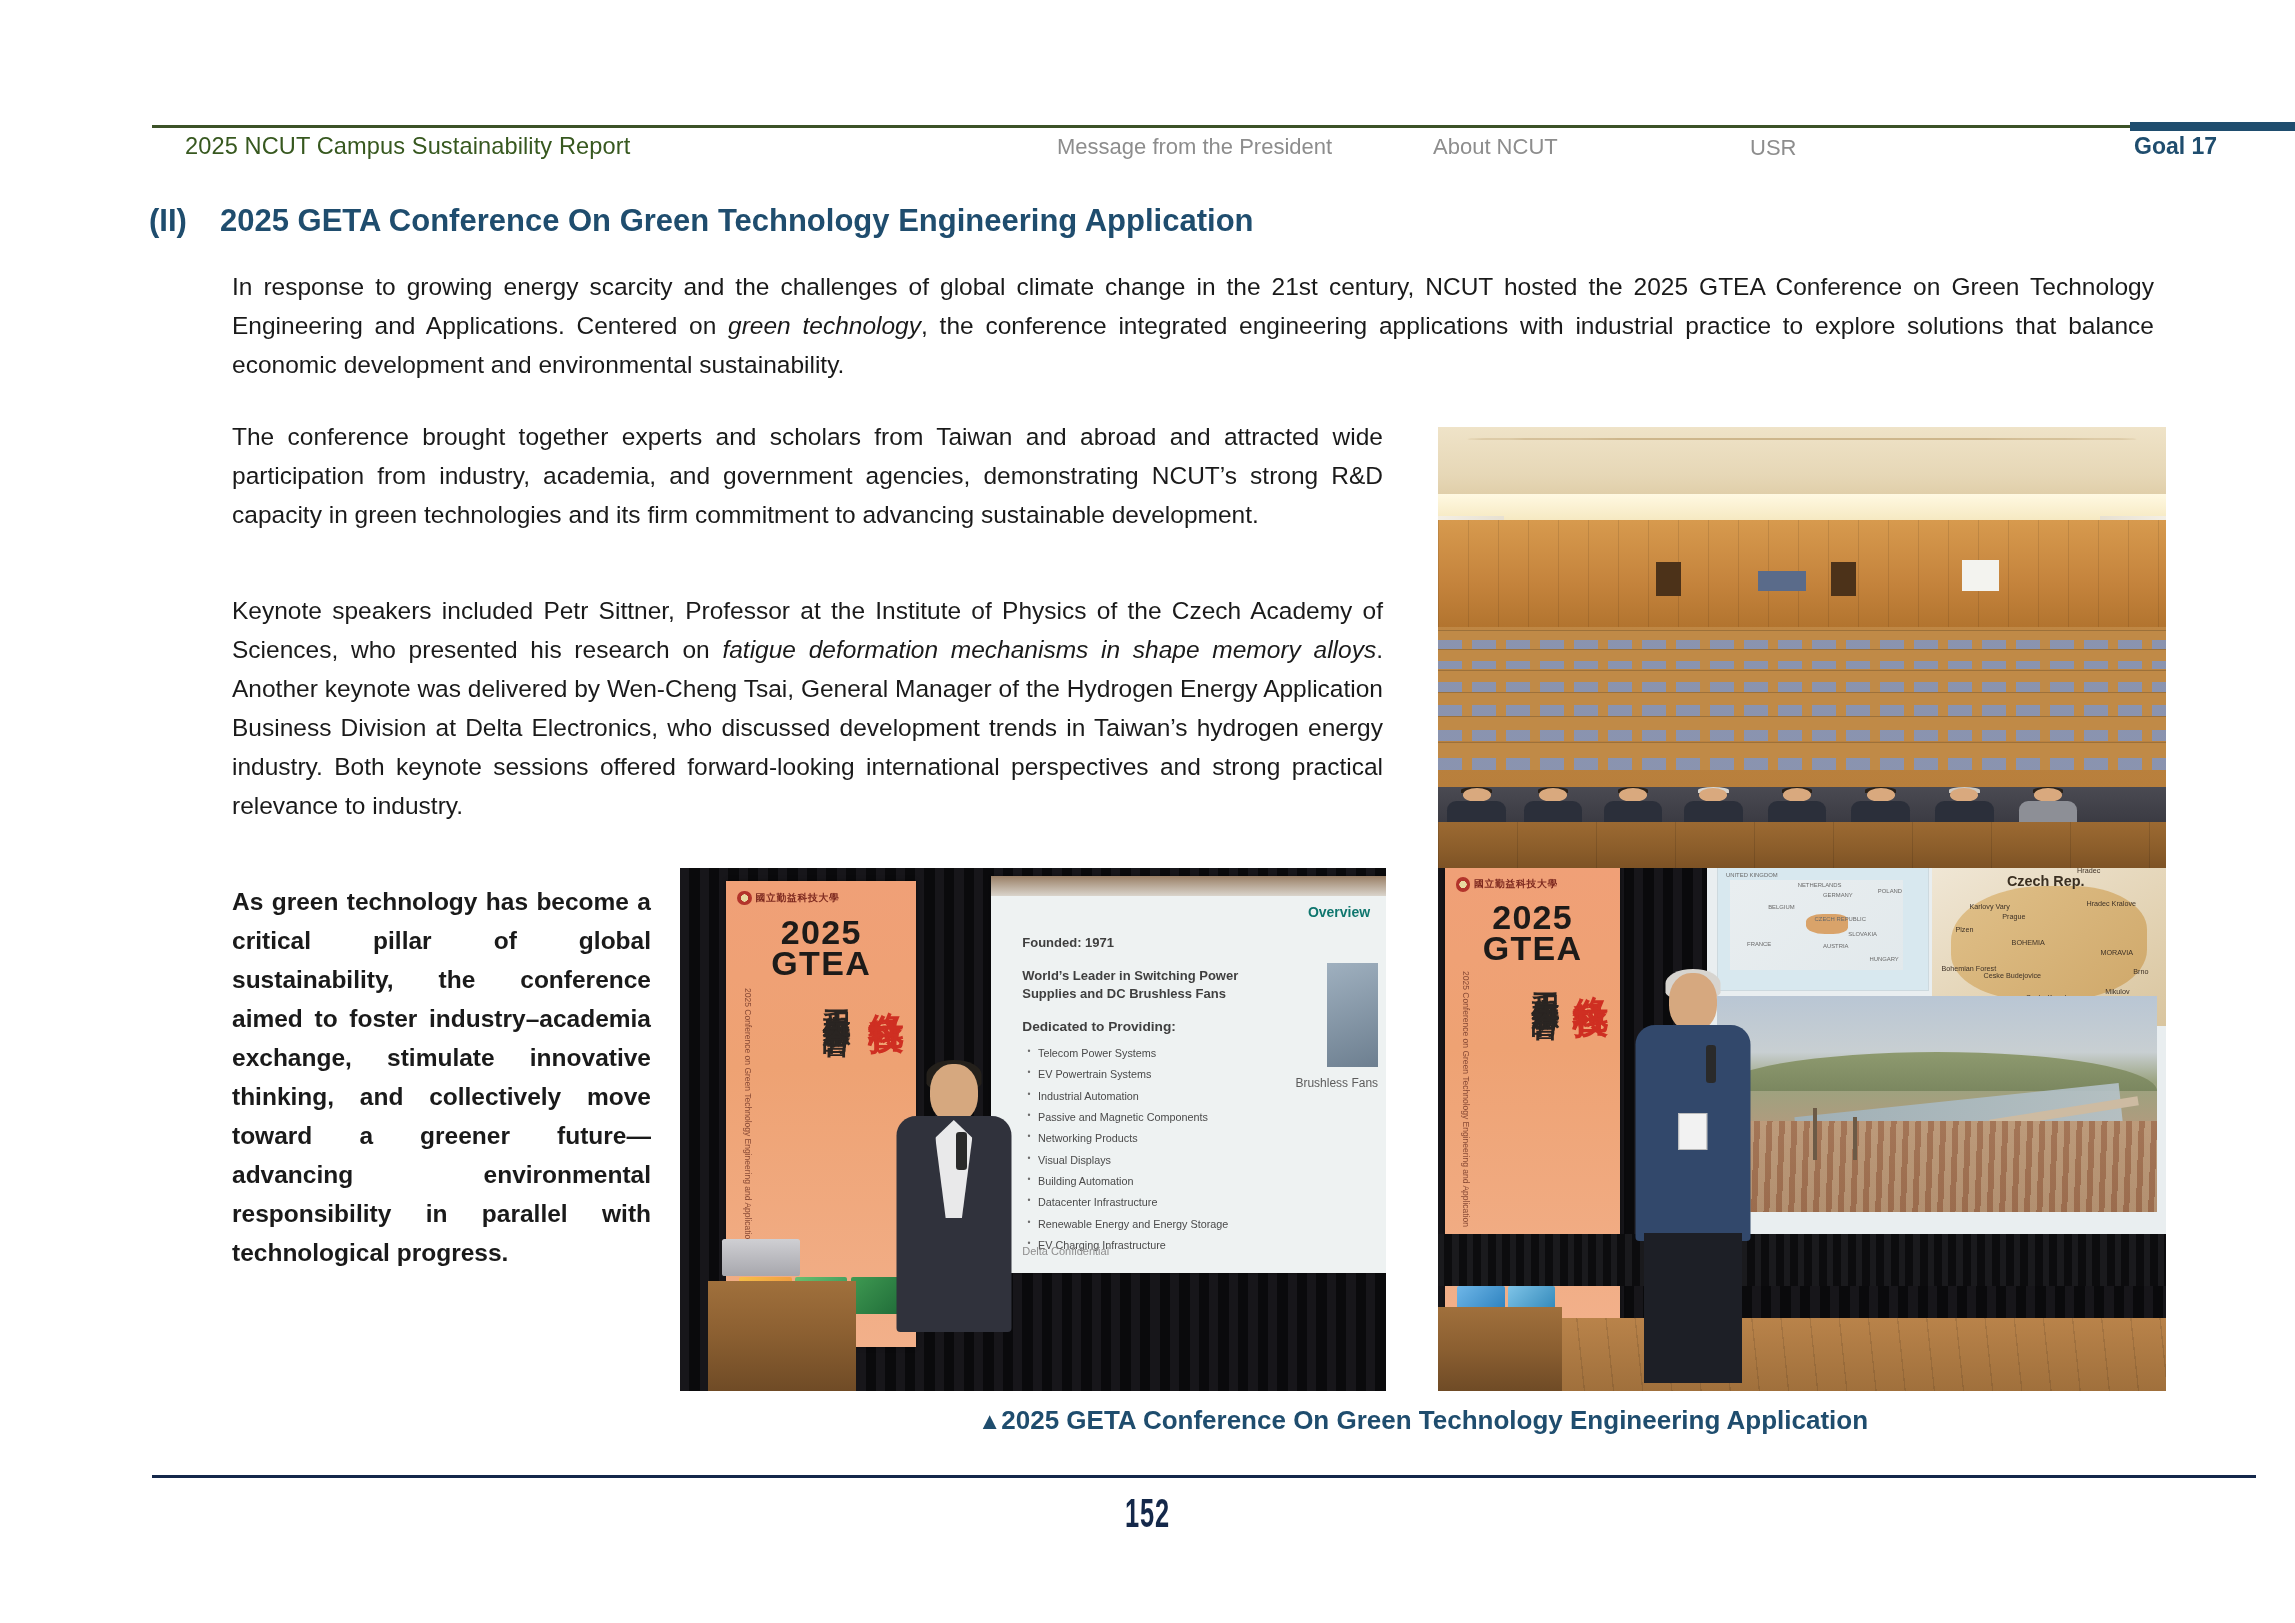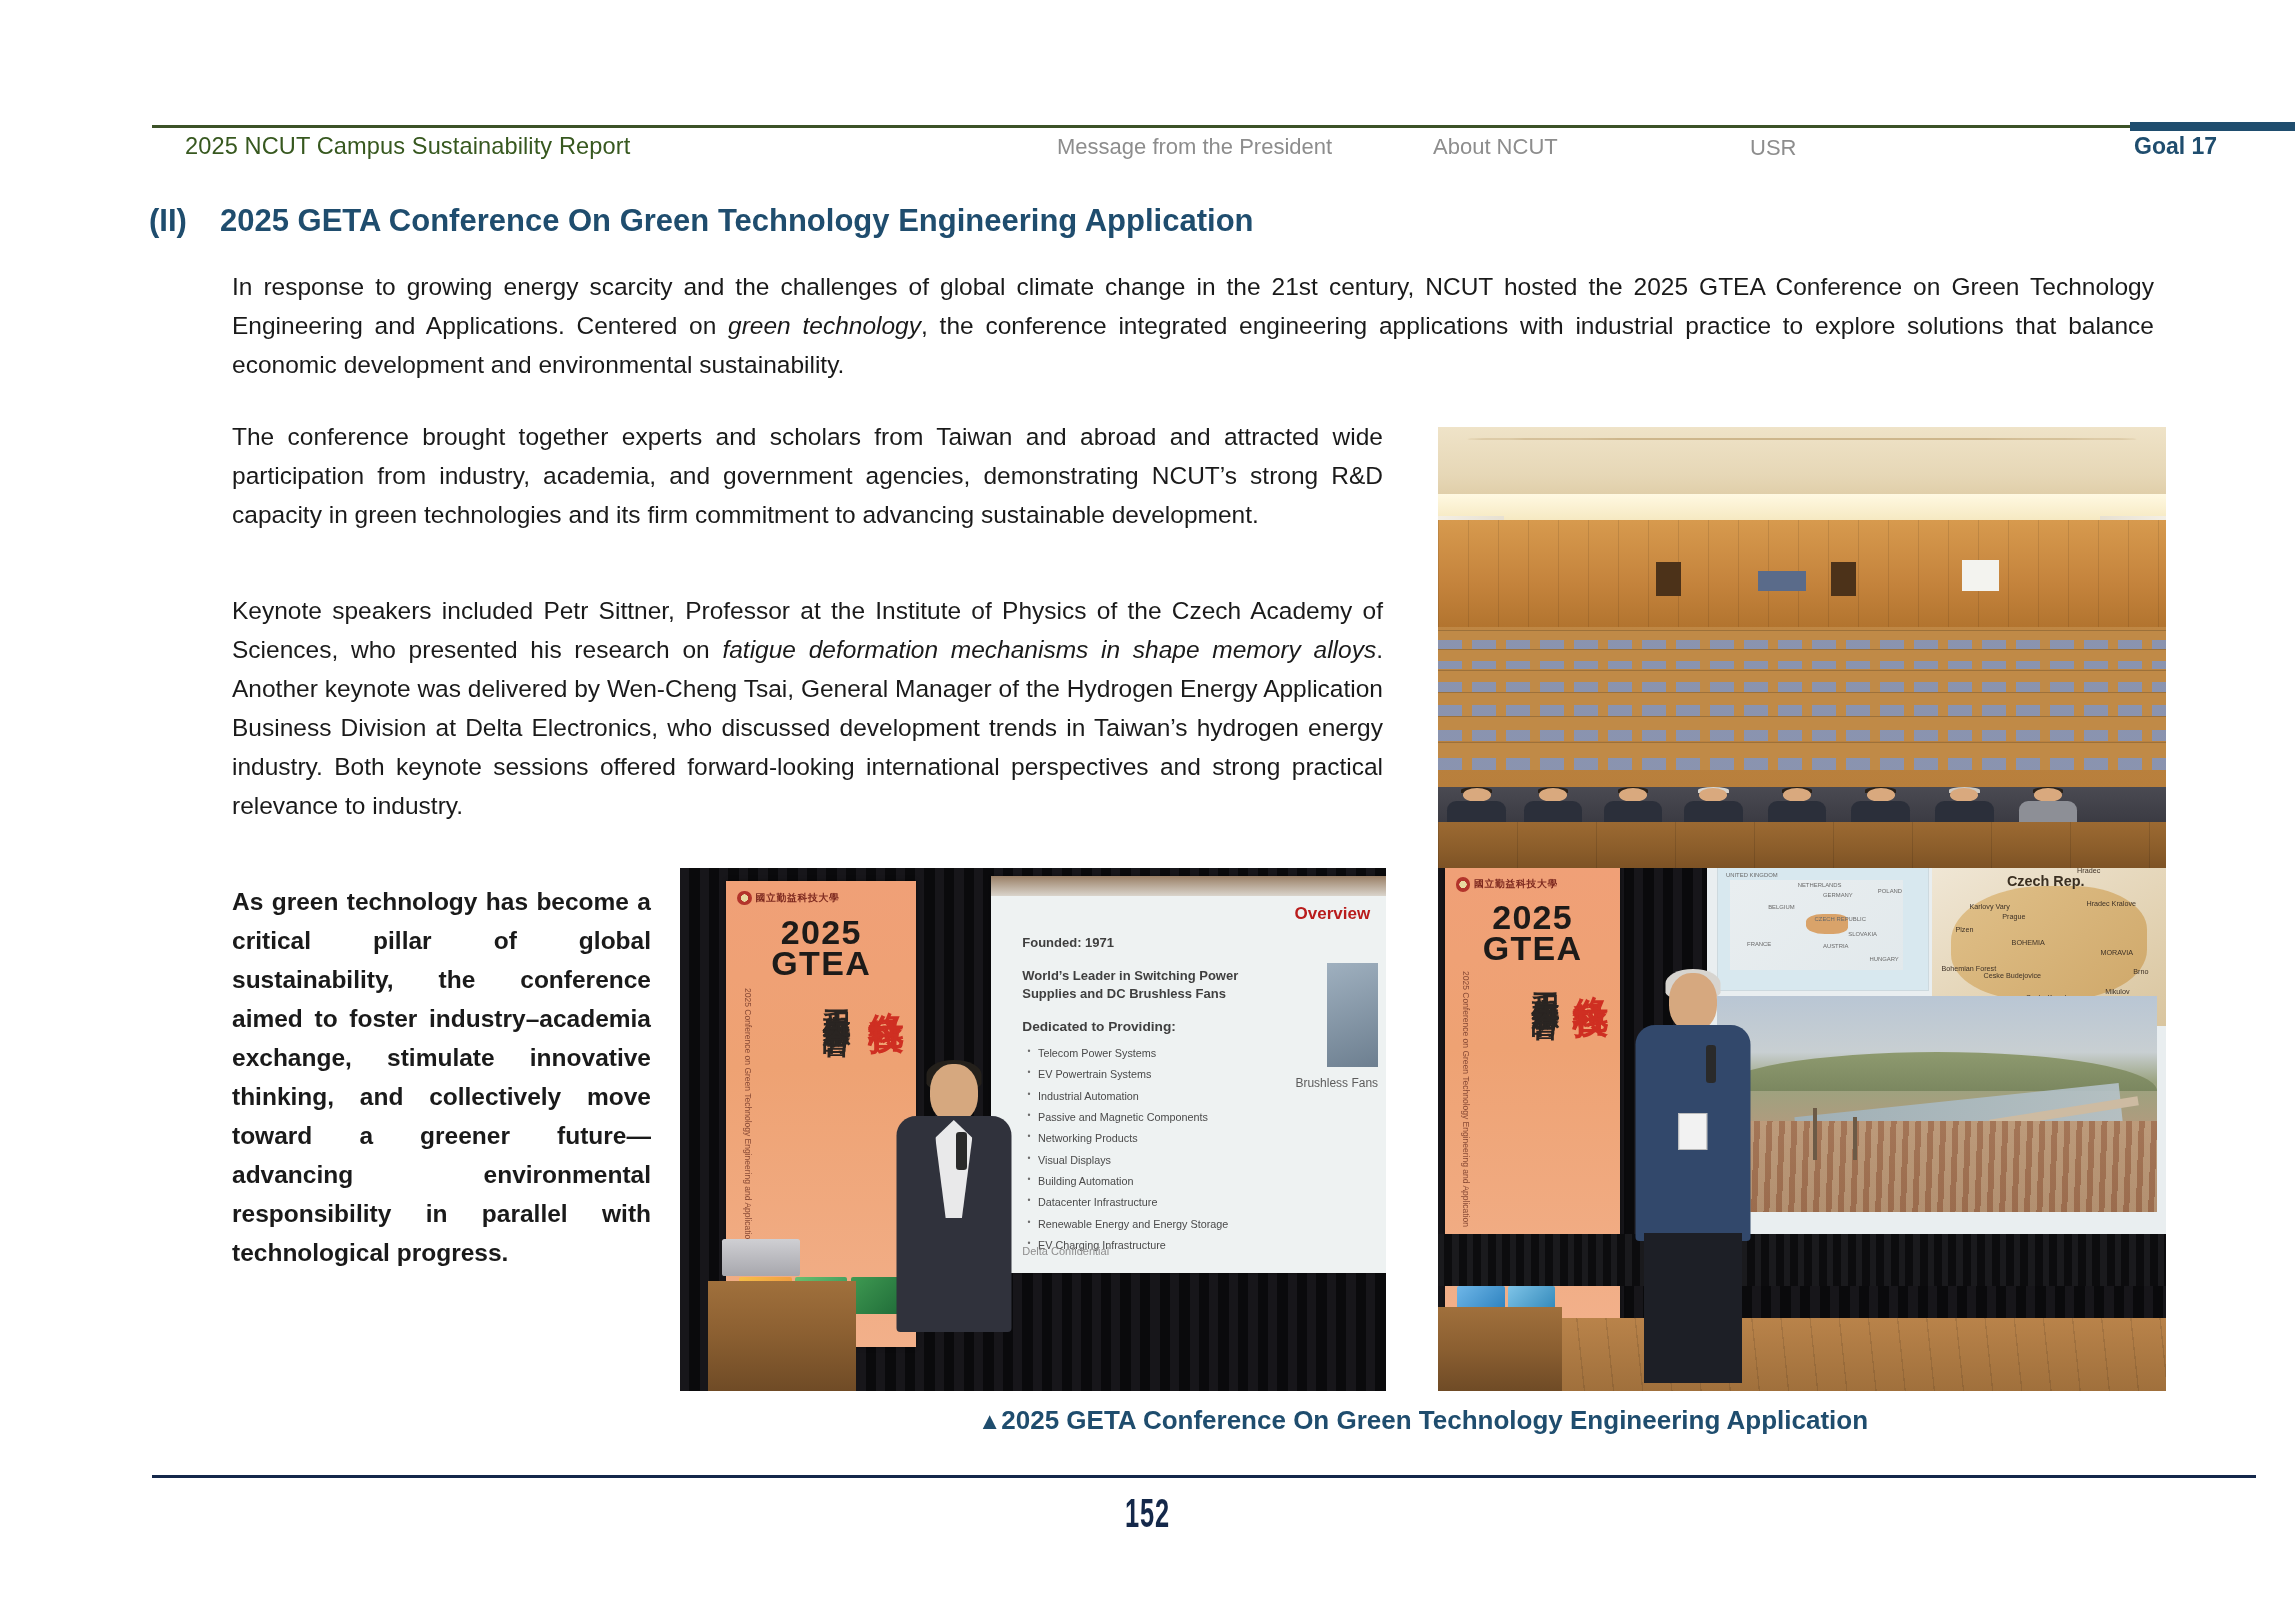--- a/index.html
+++ b/index.html
@@ -330,21 +330,21 @@
     box-shadow: 0 0 2.6px rgba(0,0,0,.45);
     overflow:hidden;
   }
   .screen-top-glare {
     position:absolute; left:0; top:0; width:100%; height:5%;
     background: linear-gradient(180deg,#8a6a4c,#d6cfc5);
     opacity:.85;
   }
   .slide-title {
     position:absolute; right:4%; top:7%;
-    font-size:17px; color:#b91c1c; font-weight:600;margin-left:24px;
+    font-size:14px; color:#0f766e; font-weight:600;margin-left:24px;
   }
   .slide-founded {
     position:absolute; left:8%; top:15%;
     font-size:13px; color:#3f3f3f; font-weight:600;
   }
   .slide-lead {
     position:absolute; left:8%; top:23%; width:58%;
     font-size:13px; color:#3f3f3f; font-weight:700; line-height:1.35;
   }
   .slide-ded {

